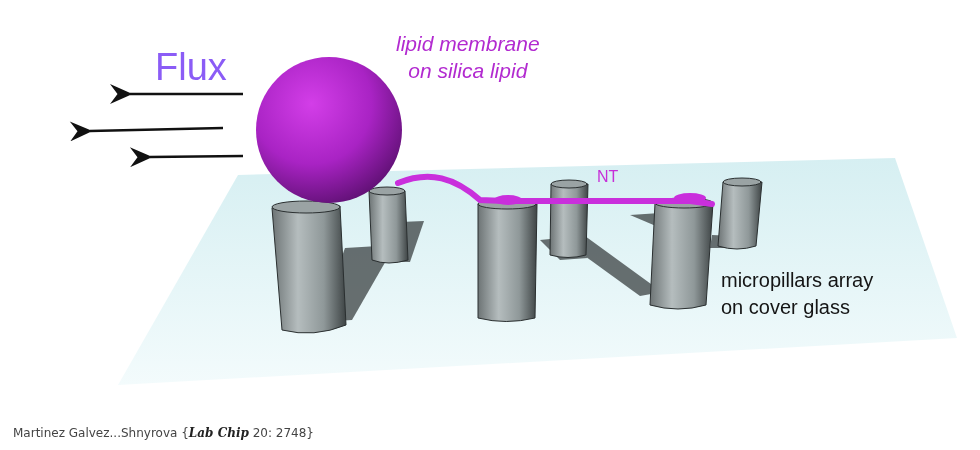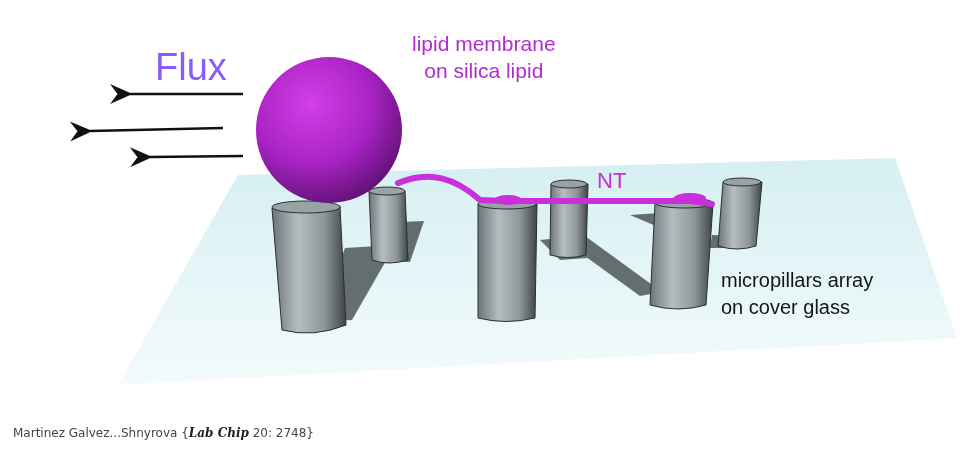--- a/index.html
+++ b/index.html
@@ -1,22 +1,22 @@
 <!DOCTYPE html>
 <html><head>
 <meta charset="utf-8">
 <style>
   html, body { margin: 0; padding: 0; background: #ffffff; }
   body { width: 980px; height: 450px; position: relative; overflow: hidden; font-family: "Liberation Sans", sans-serif; }
   .figure { position: absolute; left: 0; top: 0; width: 980px; height: 410px; }
   .figure svg { position: absolute; left: 0; top: 0; }
   .lbl { position: absolute; white-space: nowrap; font-family: "Liberation Sans", sans-serif; }
   .flux { left: 155px; top: 46px; font-size: 38px; color: #8b5cf6; }
-  .membrane { left: 412px; top: 30px; font-size: 21px; color: #b22ad0; line-height: 27px; text-align: center; }
-  .nt { left: 597px; top: 168px; font-size: 22px; color: #c62fd8; }
+  .membrane { left: 396px; top: 30px; font-size: 21px; color: #b22ad0; line-height: 27px; text-align: center; font-style: italic; }
+  .nt { left: 597px; top: 168px; font-size: 16px; color: #c62fd8; }
   .pillars { left: 721px; top: 259px; font-size: 20px; color: #151515; line-height: 27px; margin-top: 8px; }
   .caption { position: absolute; left: 13px; top: 426px; font-family: "DejaVu Sans", sans-serif; font-size: 12px; color: #444; white-space: nowrap; }
   .caption .journal { font-family: "DejaVu Serif", serif; font-style: italic; font-weight: bold; color: #222; }
 </style>
 </head>
 <body>
 
 <div class="figure">
   <svg width="980" height="410" viewBox="0 0 980 410">
     <defs>

